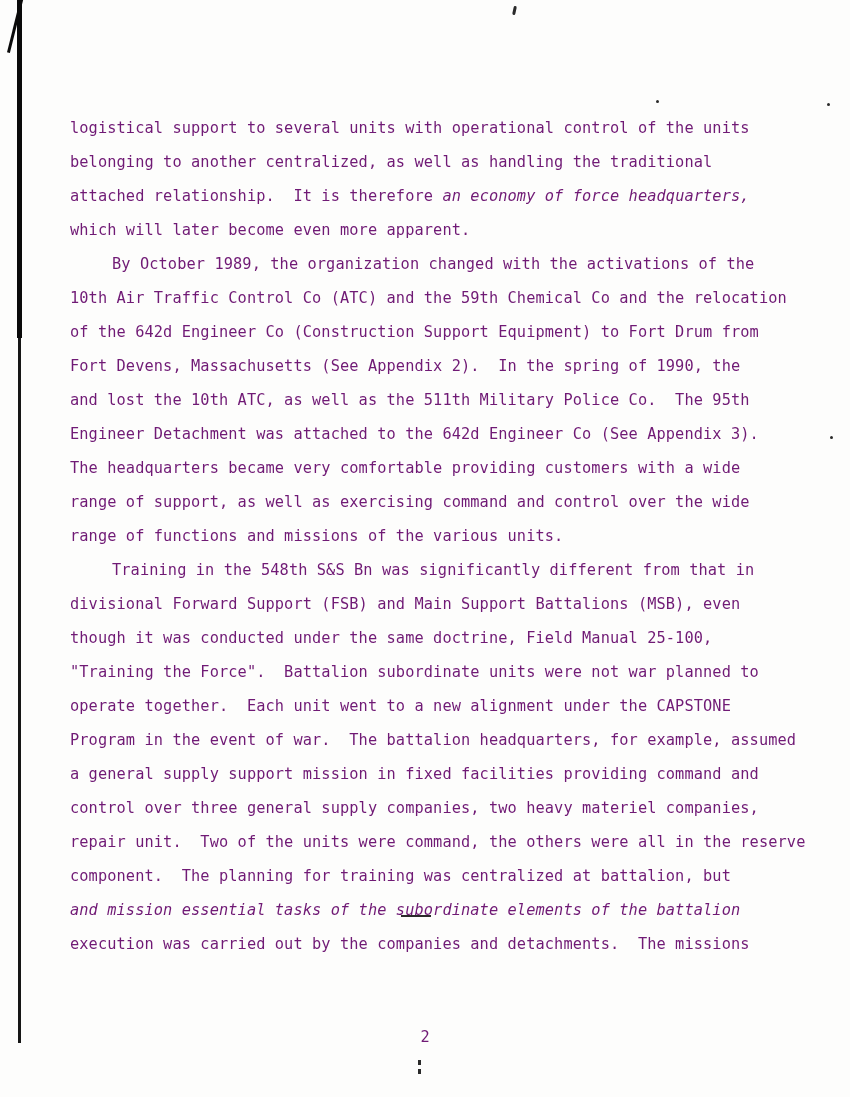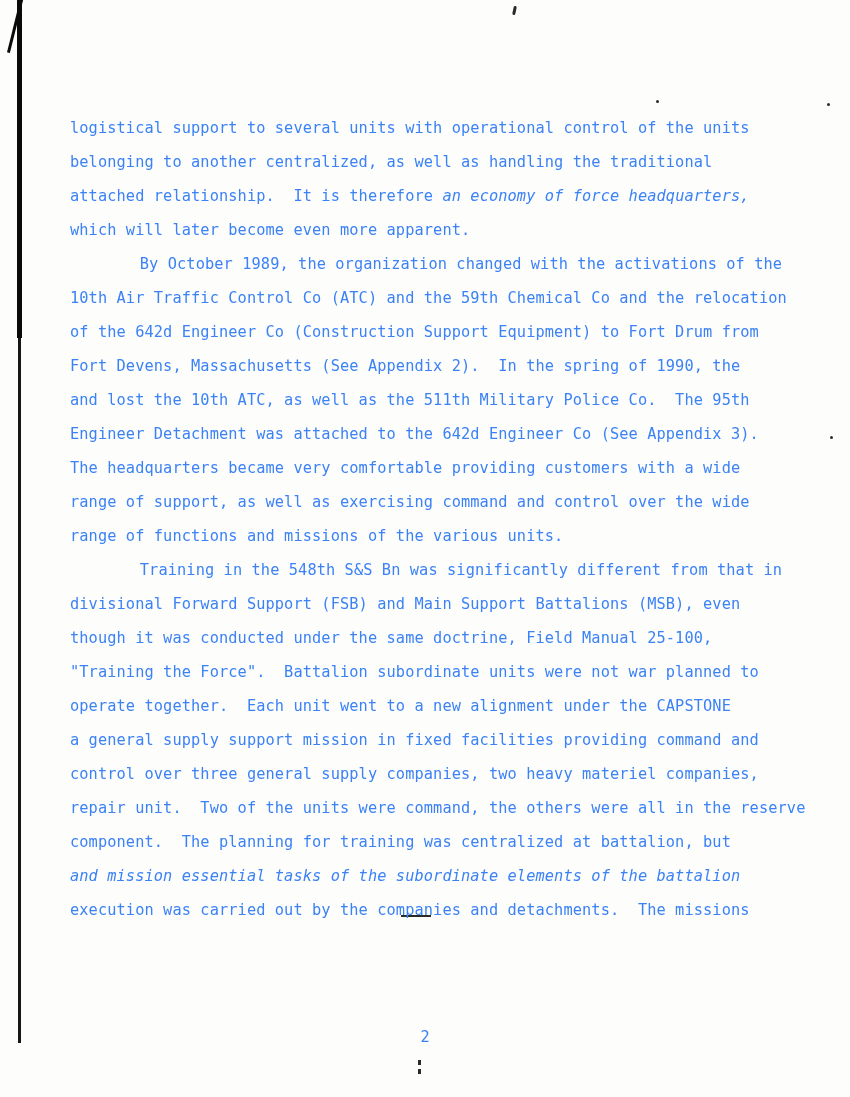--- a/index.html
+++ b/index.html
@@ -7,38 +7,38 @@
     padding: 0;
     background: #e8e8e8;
   }
   .page {
     position: relative;
     width: 850px;
     height: 1097px;
     background: #fdfdfc;
     overflow: hidden;
     font-family: "DejaVu Sans Mono", "Liberation Mono", monospace;
-    color: #3b82f6;
+    color: #701a75;
   }
 
   
   .text-block {
     position: absolute;
     left: 70px;
     top: 111px;
     width: 740px;
   }
   .line {
     height: 34px;
     line-height: 34px;
     font-size: 15.3px;
     white-space: pre;
     letter-spacing: 0.1px;
   }
-  .line.indent { padding-left: 42px; text-align: center; }
+  .line.indent { padding-left: 42px; }
   .italic { font-style: italic; }
 
   
   .page-number {
     position: absolute;
     left: 0;
     top: 1020px;
     width: 850px;
     text-align: center;
     font-size: 15.3px;
@@ -123,20 +123,21 @@
       <div class="line"><span>and lost the 10th ATC, as well as the 511th Military Police Co.  The 95th</span></div>
       <div class="line"><span>Engineer Detachment was attached to the 642d Engineer Co (See Appendix 3).</span></div>
       <div class="line"><span>The headquarters became very comfortable providing customers with a wide</span></div>
       <div class="line"><span>range of support, as well as exercising command and control over the wide</span></div>
       <div class="line"><span>range of functions and missions of the various units.</span></div>
       <div class="line indent"><span>Training in the 548th S&amp;S Bn was significantly different from that in</span></div>
       <div class="line"><span>divisional Forward Support (FSB) and Main Support Battalions (MSB), even</span></div>
       <div class="line"><span>though it was conducted under the same doctrine, Field Manual 25-100,</span></div>
       <div class="line"><span>"Training the Force".  Battalion subordinate units were not war planned to</span></div>
       <div class="line"><span>operate together.  Each unit went to a new alignment under the CAPSTONE</span></div>
+      <div class="line"><span>Program in the event of war.  The battalion headquarters, for example, assumed</span></div>
       <div class="line"><span>a general supply support mission in fixed facilities providing command and</span></div>
       <div class="line"><span>control over three general supply companies, two heavy materiel companies,</span></div>
       <div class="line"><span>repair unit.  Two of the units were command, the others were all in the reserve</span></div>
       <div class="line"><span>component.  The planning for training was centralized at battalion, but</span></div>
       <div class="line"><span class="italic">and mission essential tasks of the subordinate elements of the battalion</span></div>
       <div class="line"><span>execution was carried out by the companies and detachments.  The missions</span></div>
     </div>
 
   <div class="page-number">2</div>
 

